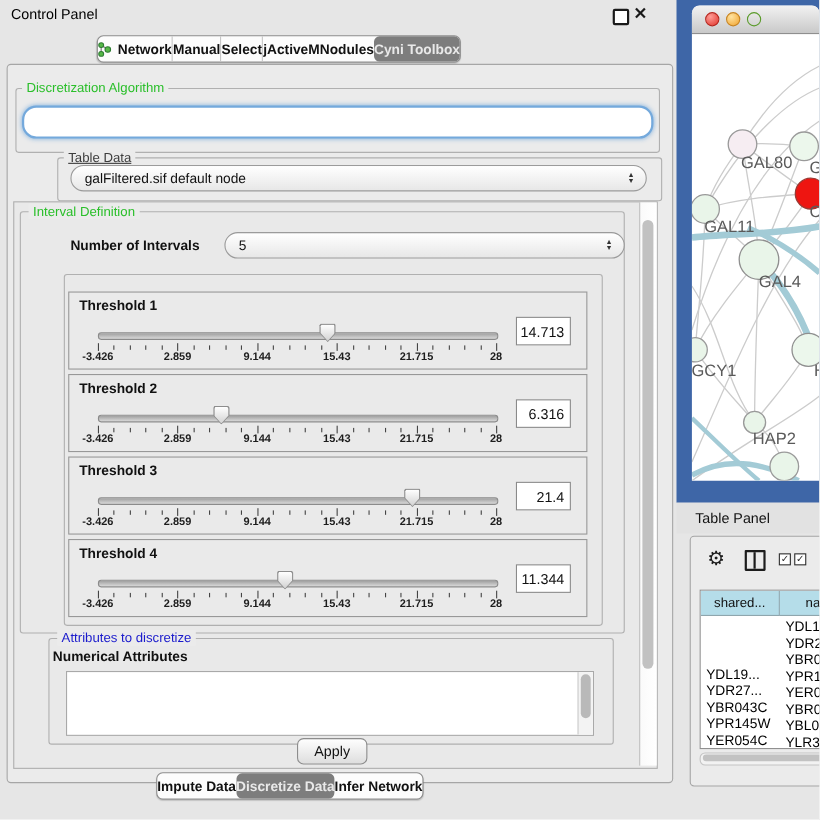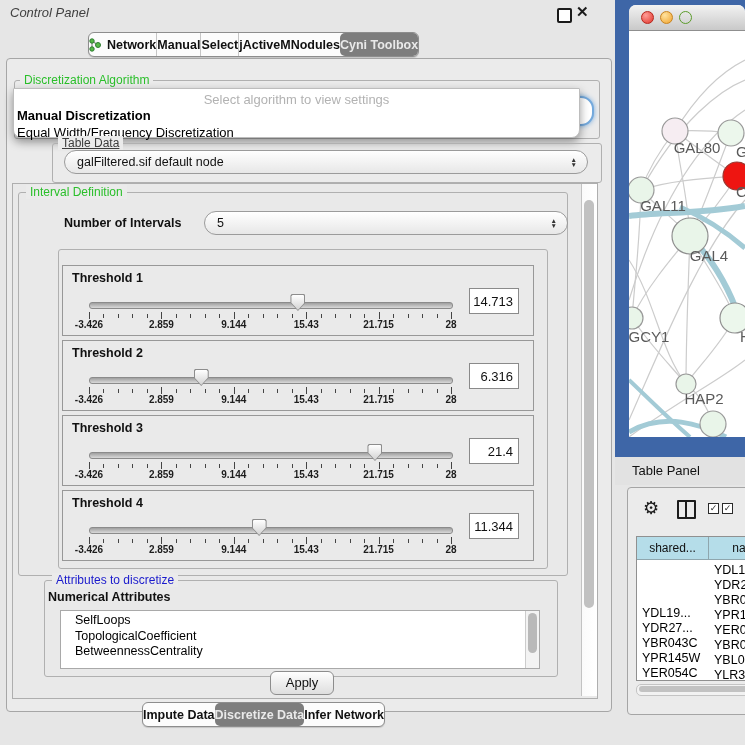--- a/index.html
+++ b/index.html
@@ -2,21 +2,21 @@
 <html><head>
 <meta charset="utf-8">
 <style>
   html,body{margin:0;padding:0;}
   .stage{position:relative;width:745px;height:745px;overflow:hidden;
          background:#e6e6e6;font-family:"Liberation Sans",sans-serif;
          -webkit-font-smoothing:antialiased;color:#111;}
   .abs{position:absolute;}
 
   
-  .cp-title{left:10px;top:5px;font-size:13px;color:#404040;font-style:italic;}
+  .cp-title{left:10px;top:5px;font-size:13px;color:#000000;}
   .float-icon{left:557px;top:8px;width:11px;height:11px;border:2px solid #1a1a1a;border-radius:2px;background:#fff;}
   .close-icon{left:576px;top:3px;font-size:15px;font-weight:bold;color:#1a1a1a;}
 
   .tabbar{display:inline-flex;align-items:stretch;height:23px;background:#fcfcfc;
           border:1px solid #8d8d8d;border-radius:6px;box-shadow:0 1px 1px rgba(0,0,0,.15);}
   .tab{display:flex;align-items:center;gap:5px;padding:0 0;font-size:12.5px;font-weight:bold;color:#111;white-space:nowrap;}
   .tab + .tab{border-left:1px solid #c6c6c6;}
   .tab.sel{background:#7d7d7d;color:#e9e9e9;border-radius:5px;border-left:none;}
   .tab.sel + .tab{border-left:none;}
 
@@ -132,27 +132,20 @@
         </div>
       </div>
   </div>
 
   <div class="abs main-panel"></div>
 
   <div class="abs groupbox" style="left:14px;top:80px;width:584px;height:57px;"></div>
   <div class="abs grouplabel g-green" style="left:20px;top:73px;text-align:center;">Discretization Algorithm</div>
   <div class="abs combo-focus" style="left:20px;top:96px;width:570px;height:26px;"></div>
 
-  <div class="abs popup" style="left:13px;top:88px;width:565px;height:48px;">
-    <div class="popup-placeholder">Select algorithm to view settings</div>
-    <div id="popup-items">
-        <div class="popup-item b">Manual Discretization</div>
-        <div class="popup-item">Equal Width/Frequency Discretization</div>
-      </div>
-  </div>
 
   <div class="abs groupbox" style="left:52px;top:143px;width:548px;height:38px;"></div>
   <div class="abs grouplabel g-gray" style="left:58px;top:136px;text-decoration:underline;">Table Data</div>
   <div class="abs combo" style="left:64px;top:150px;width:524px;height:24px;">
     <span>galFiltered.sif default node</span>
     <span class="stepper">
         <span>▲</span>
         <span>▼</span>
       </span>
   </div>
@@ -334,25 +327,20 @@
         <div class="ticklabel" style="left: 315.6px;">21.715</div>
         <div class="ticklabel" style="left: 388px;">28</div>
         <div class="valuebox">11.344</div>
       </div>
     </div>
 
   <div class="abs groupbox" style="left:44px;top:580px;width:512px;height:95px;"></div>
   <div class="abs grouplabel g-blue" style="left:52px;top:573px;">Attributes to discretize</div>
   <div class="abs" style="left:48px;top:590px;font-size:12.5px;font-weight:bold;">Numerical Attributes</div>
   <div class="abs attr-list">
-    <div id="attr-items" style="padding-top:2px;">
-        <div class="attr-item">SelfLoops</div>
-        <div class="attr-item">TopologicalCoefficient</div>
-        <div class="attr-item">BetweennessCentrality</div>
-      </div>
     <div class="list-sb">
         <div class="list-sb-thumb"></div>
       </div>
   </div>
 
   <div class="abs apply-btn">Apply</div>
 
   <div class="abs" style="left:142px;top:702px;">
     <div class="tabbar" id="bottom-tabs">
         <div class="tab">

